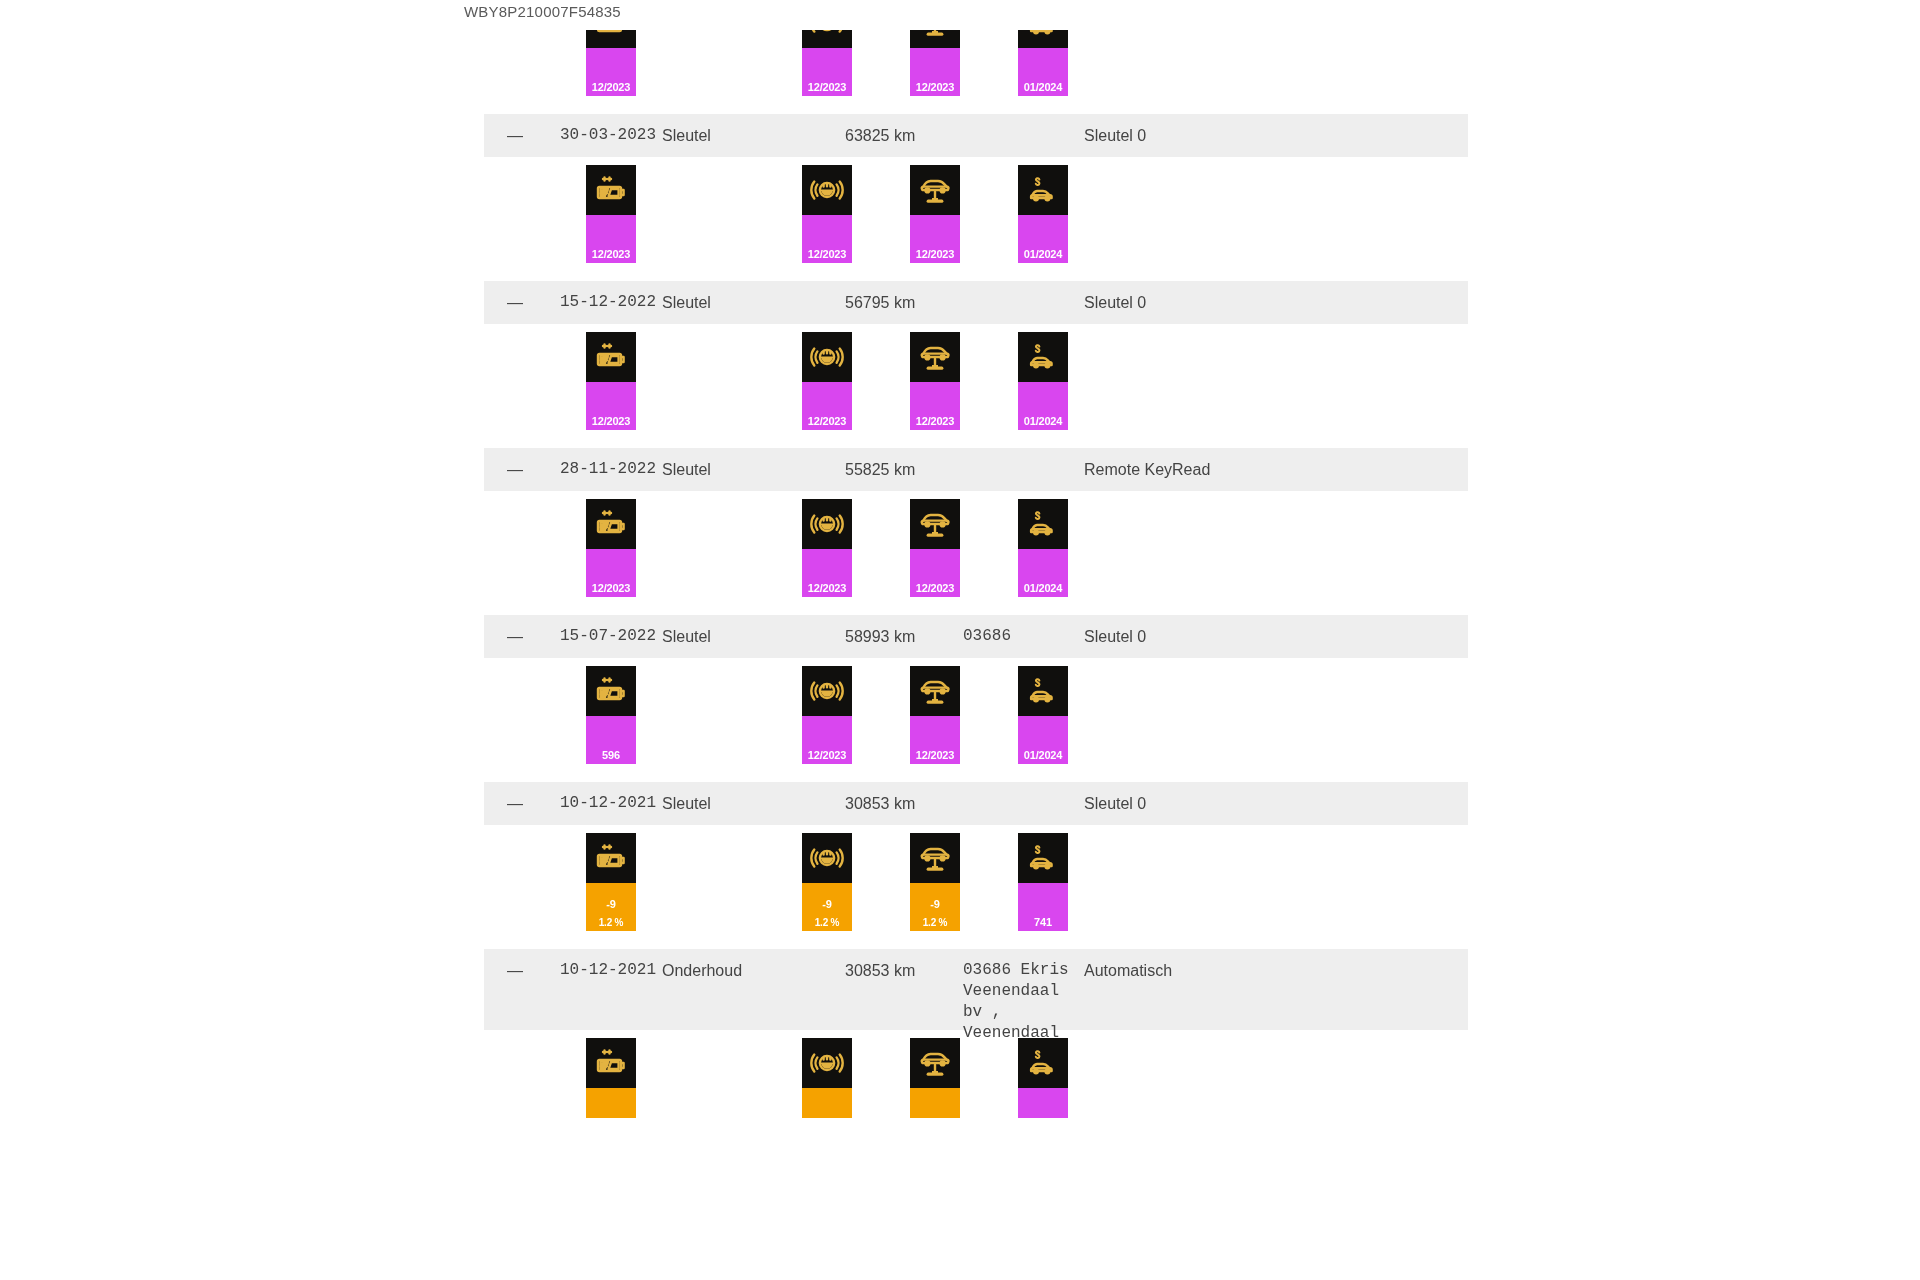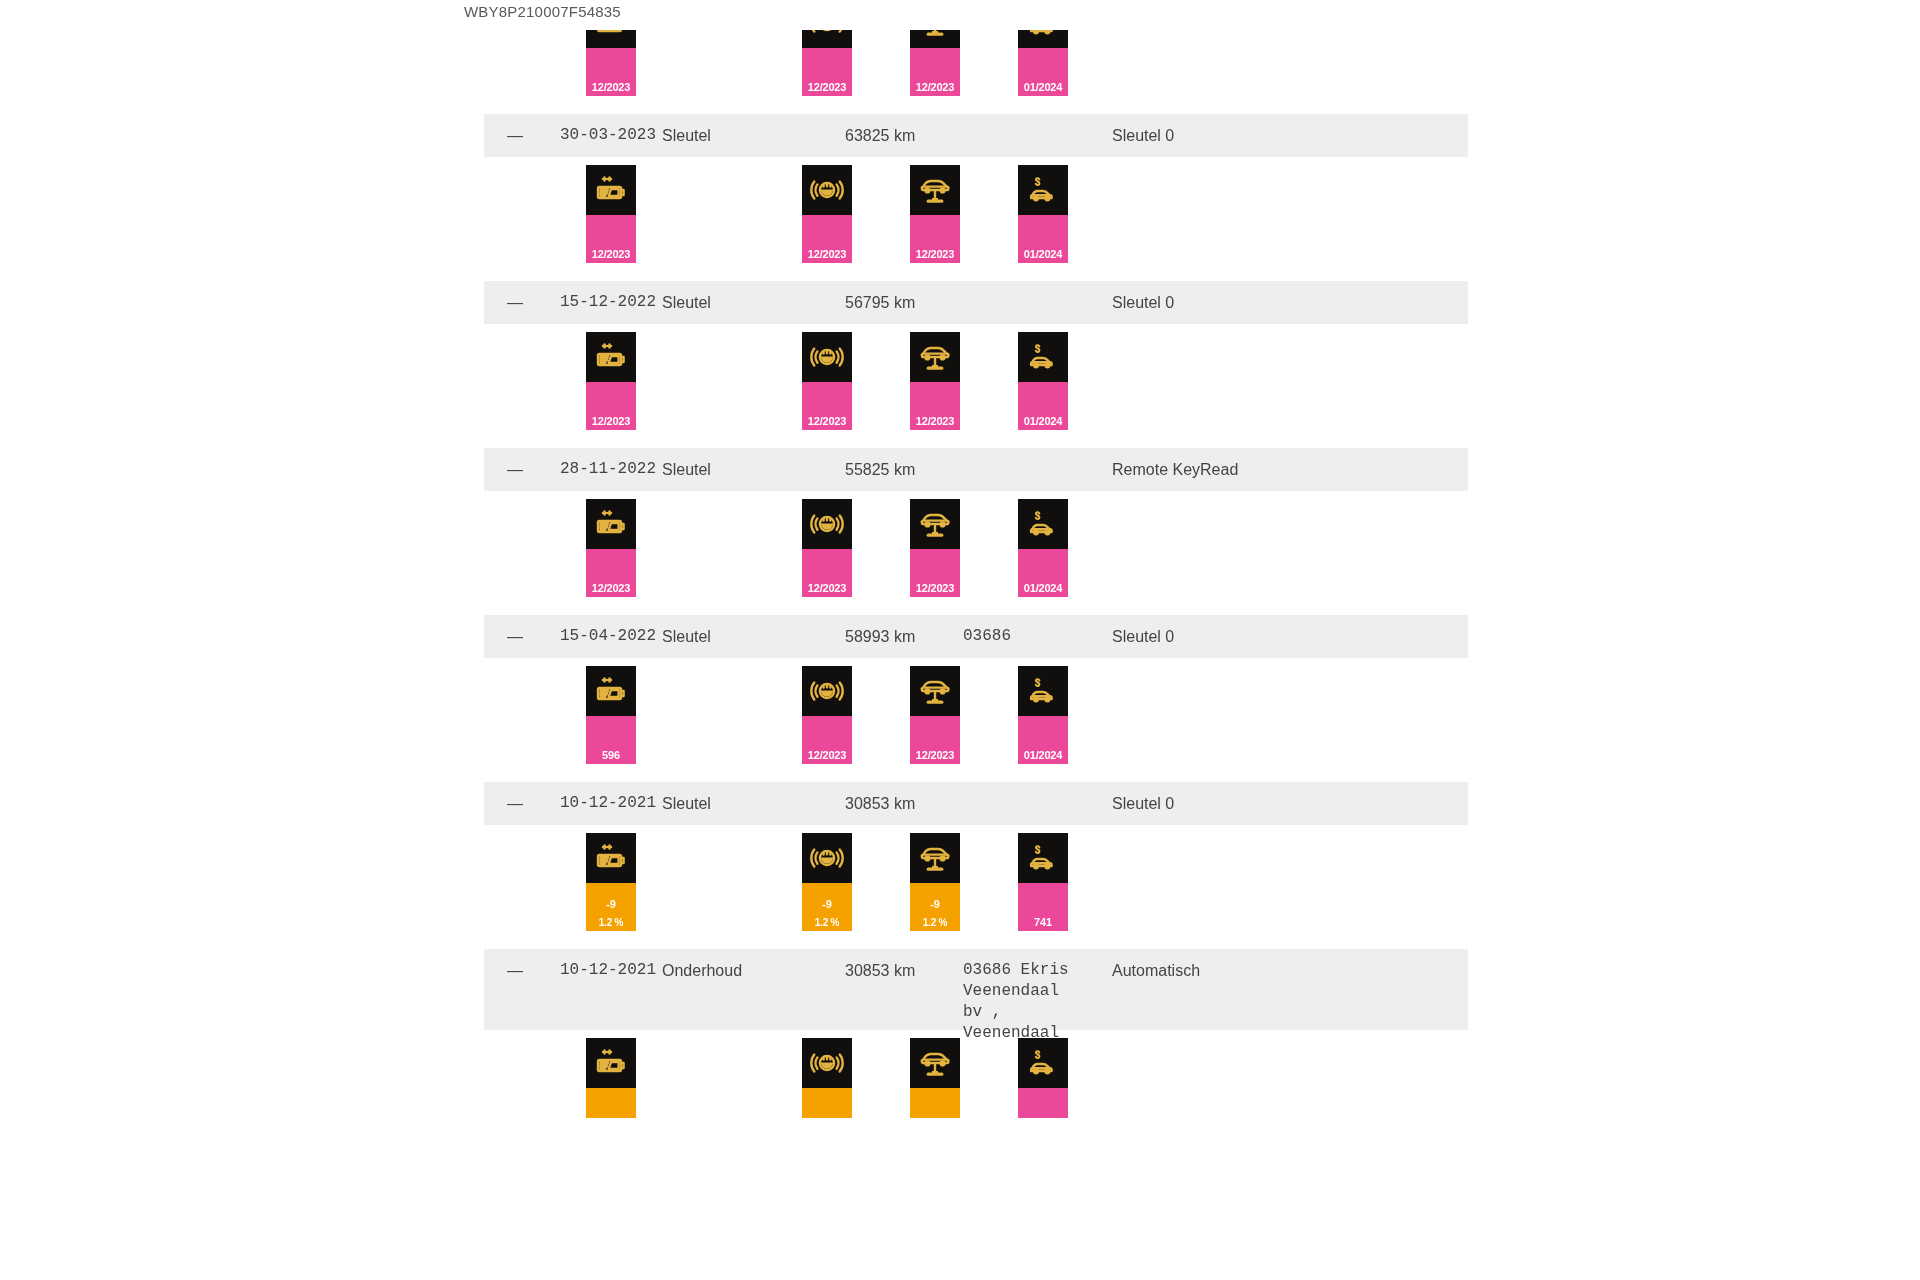--- a/index.html
+++ b/index.html
@@ -49,21 +49,21 @@
     font-size:16px;
     color:#444444;
     line-height:21px;
     white-space:pre-line;
   }
   .c-toggle{ left:18px;  top:11px; width:26px; text-align:center; color:#777; font-size:16px;}
   .c-date  { left:76px;  top:11px;font-family:Liberation Mono, monospace; }
   .c-type  { left:178px; top:11px; }
   .c-km    { left:361px; top:11px; }
   .c-dealer{ left:479px; top:11px; width:118px;font-family:Liberation Mono, monospace; }
-  .c-source{ left:628px; top:11px; }
+  .c-source{ left:600px; top:11px; }
 
   
   .badge-row{
     position:relative;
     width:984px;
     background:#ffffff;
   }
   .badge{
     position:absolute;
     width:50px;
@@ -76,21 +76,21 @@
     display:flex;
     align-items:center;
     justify-content:center;
     box-sizing:border-box;
   }
   .badge .status-box{
     height:48px;
     position:relative;
     box-sizing:border-box;
   }
-  .badge .status-box.green { background:#ec4899; }
+  .badge .status-box.green { background:#d946ef; }
   .badge .status-box.orange{ background:#f5a200; }
   .badge .status-label{
     position:absolute;
     left:0; right:0; bottom:3px;
     text-align:center;
     color:#ffffff;
     font-size:11px;
     font-weight:bold;
     line-height:12px;
     letter-spacing:-.2px;
@@ -423,21 +423,21 @@
             </g>
           </svg>
         </div>
         <div class="status-box green">
           <div class="status-label"><span>01/2024</span></div>
         </div>
       </div>
     </div>
     <div class="event-row" style="height: 43px; margin-top: 18px;">
       <div class="cell c-toggle">—</div>
-      <div class="cell c-date">15-04-2022</div>
+      <div class="cell c-date">15-07-2022</div>
       <div class="cell c-type">Sleutel</div>
       <div class="cell c-km">58993 km</div>
       <div class="cell c-dealer">03686</div>
       <div class="cell c-source">Sleutel 0</div>
     </div>
     <div class="badge-row" style="height: 98px; margin-top: 8px; overflow: hidden;">
       <div class="badge slot-0" style="top: 0px;">
         <div class="icon-box">
           <svg width="34" height="30" viewBox="0 0 34 30">
             <g stroke="#e3b341" fill="none" stroke-width="2.4" stroke-linecap="round" stroke-linejoin="round">

